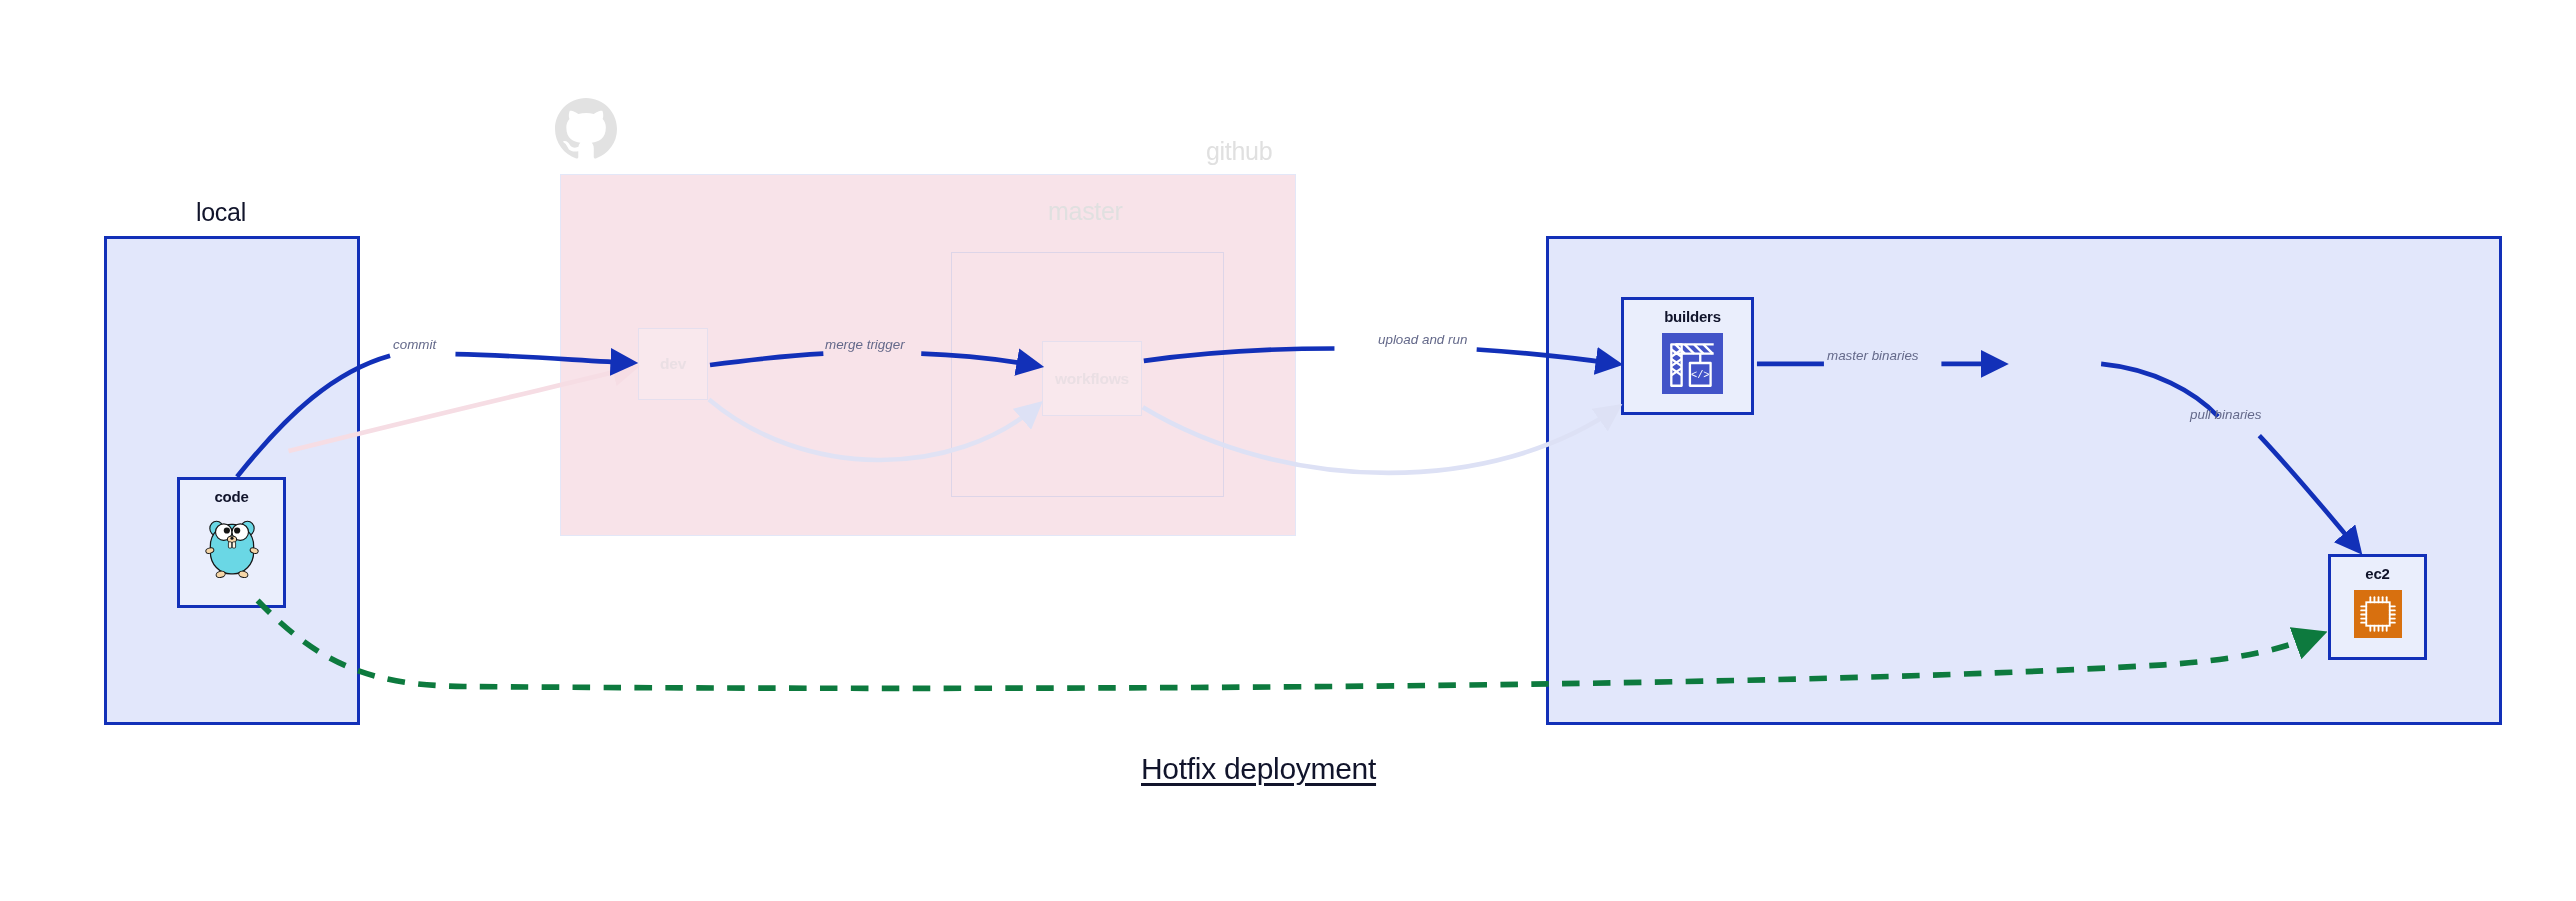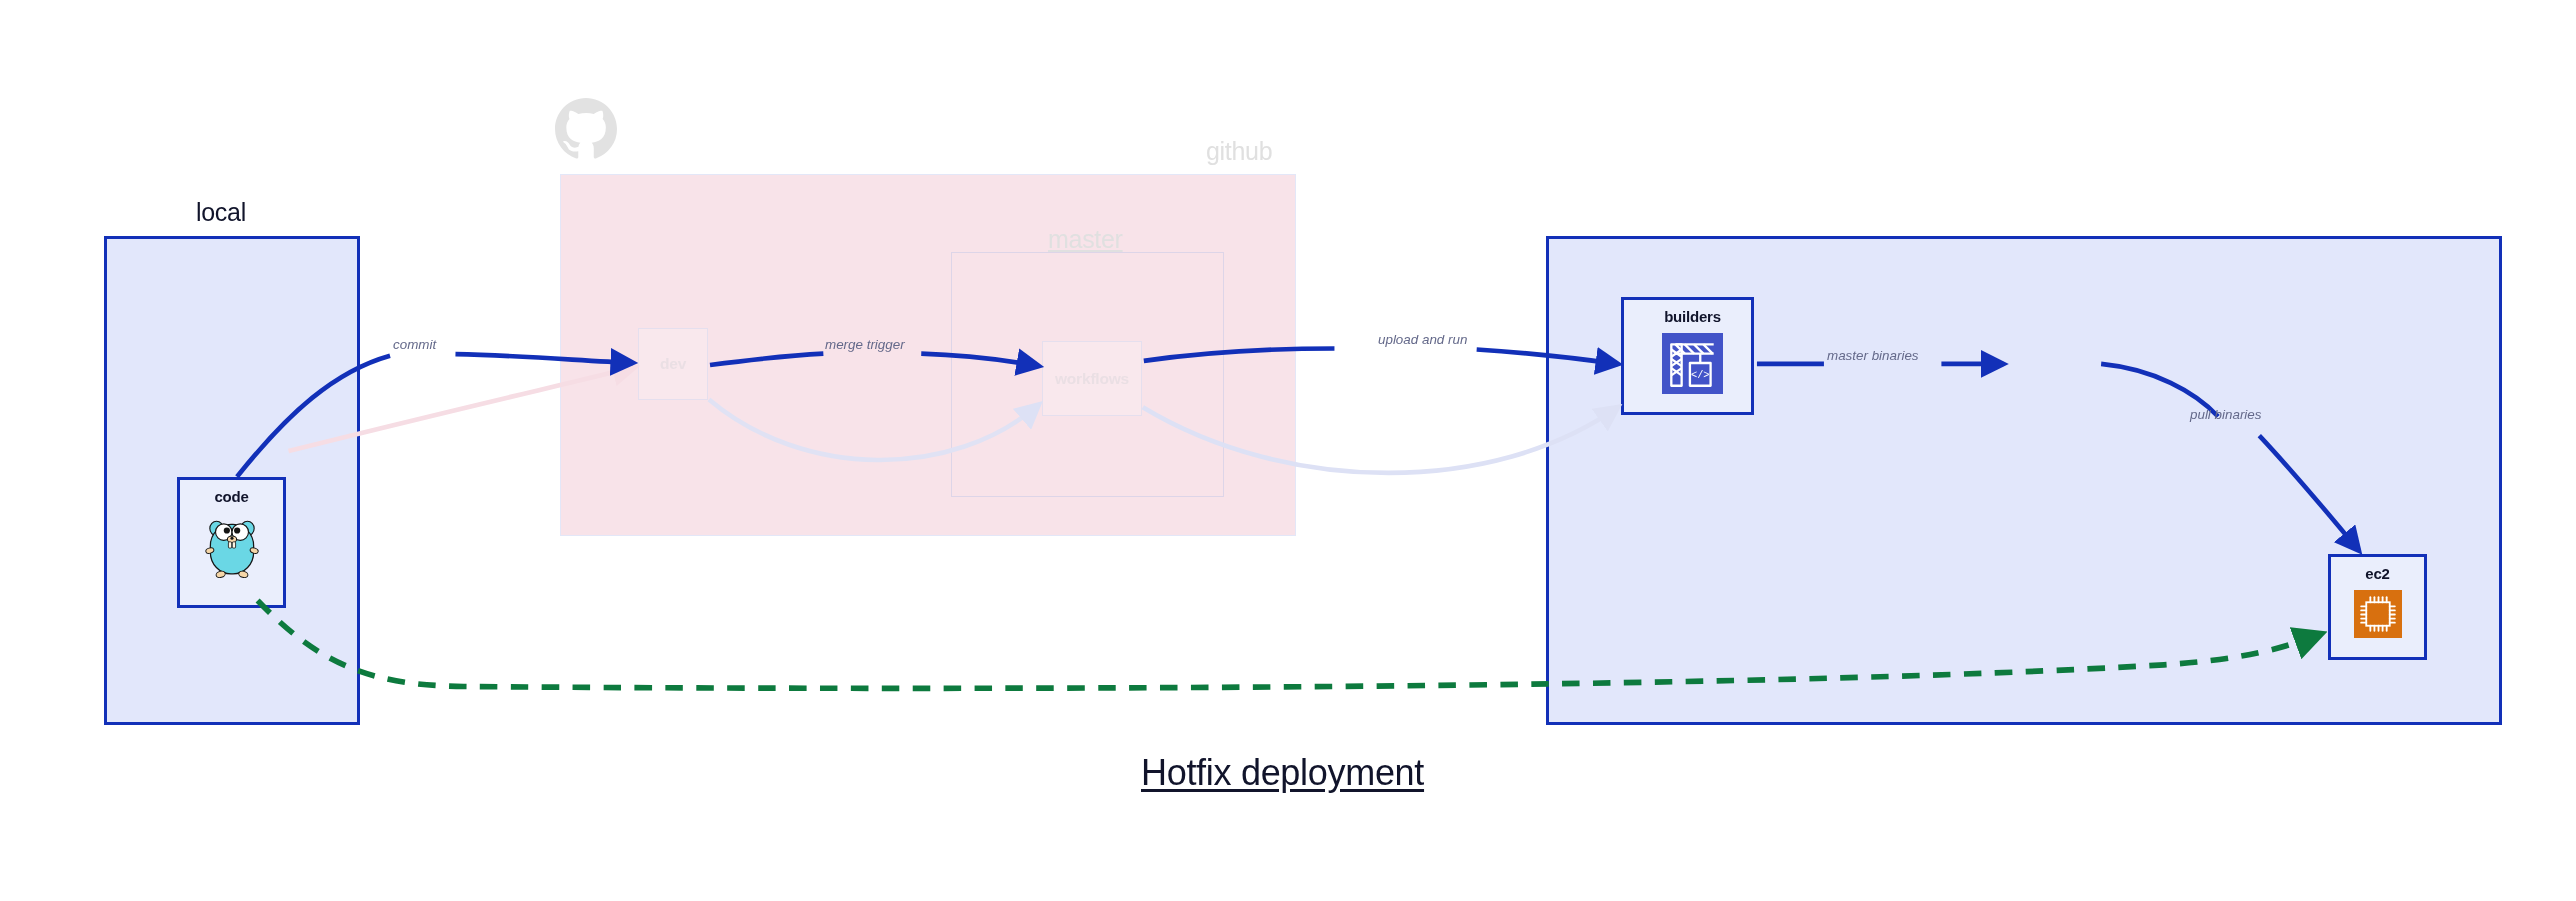--- a/index.html
+++ b/index.html
@@ -105,21 +105,21 @@
     position: absolute;
     left: 0; top: 0;
     width: 2604px;
     height: 902px;
     pointer-events: none;
   }
 
   
   .page-title {
     position: absolute;
-    font-size: 36px;
+    font-size: 30px;
     color: #11142b;
     text-decoration: underline;
     text-underline-offset: 4.1px;
     white-space: nowrap;
     letter-spacing: -0.3px;
   }
 
   
   .octocat {
     position: absolute;
@@ -139,21 +139,21 @@
         1.36.09 2 .27 1.53-1.04 2.2-.82 2.2-.82.44 1.1.16 1.92.08 2.12.51.56.82 1.27.82 2.15 0
         3.07-1.87 3.75-3.65 3.95.29.25.54.73.54 1.48 0 1.07-.01 1.93-.01 2.2 0 .21.15.46.55.38A8.012
         8.012 0 0 0 16 8c0-4.42-3.58-8-8-8z"></path>
     </svg>
   </div>
 
   <div class="cluster-title faded" style="left:1206px; top:137px; text-align:right;">github</div>
 
   <div class="cluster cluster-github" style="left:560px; top:174px; width:736px; height:362px;"></div>
 
-  <div class="cluster-title faded" style="left:1048px; top:225px;text-decoration:underline;">master</div>
+  <div class="cluster-title faded" style="left:1048px; top:197px;">master</div>
 
   <div class="master-box" style="left:951px; top:252px; width:273px; height:245px;"></div>
 
   <div class="node-faded" style="left:638px; top:328px; width:70px; height:72px;">
     <span class="node-label">dev</span>
   </div>
 
   <div class="node-faded" style="left:1042px; top:341px; width:100px; height:75px;">
     <span class="node-label">workflows</span>
   </div>

